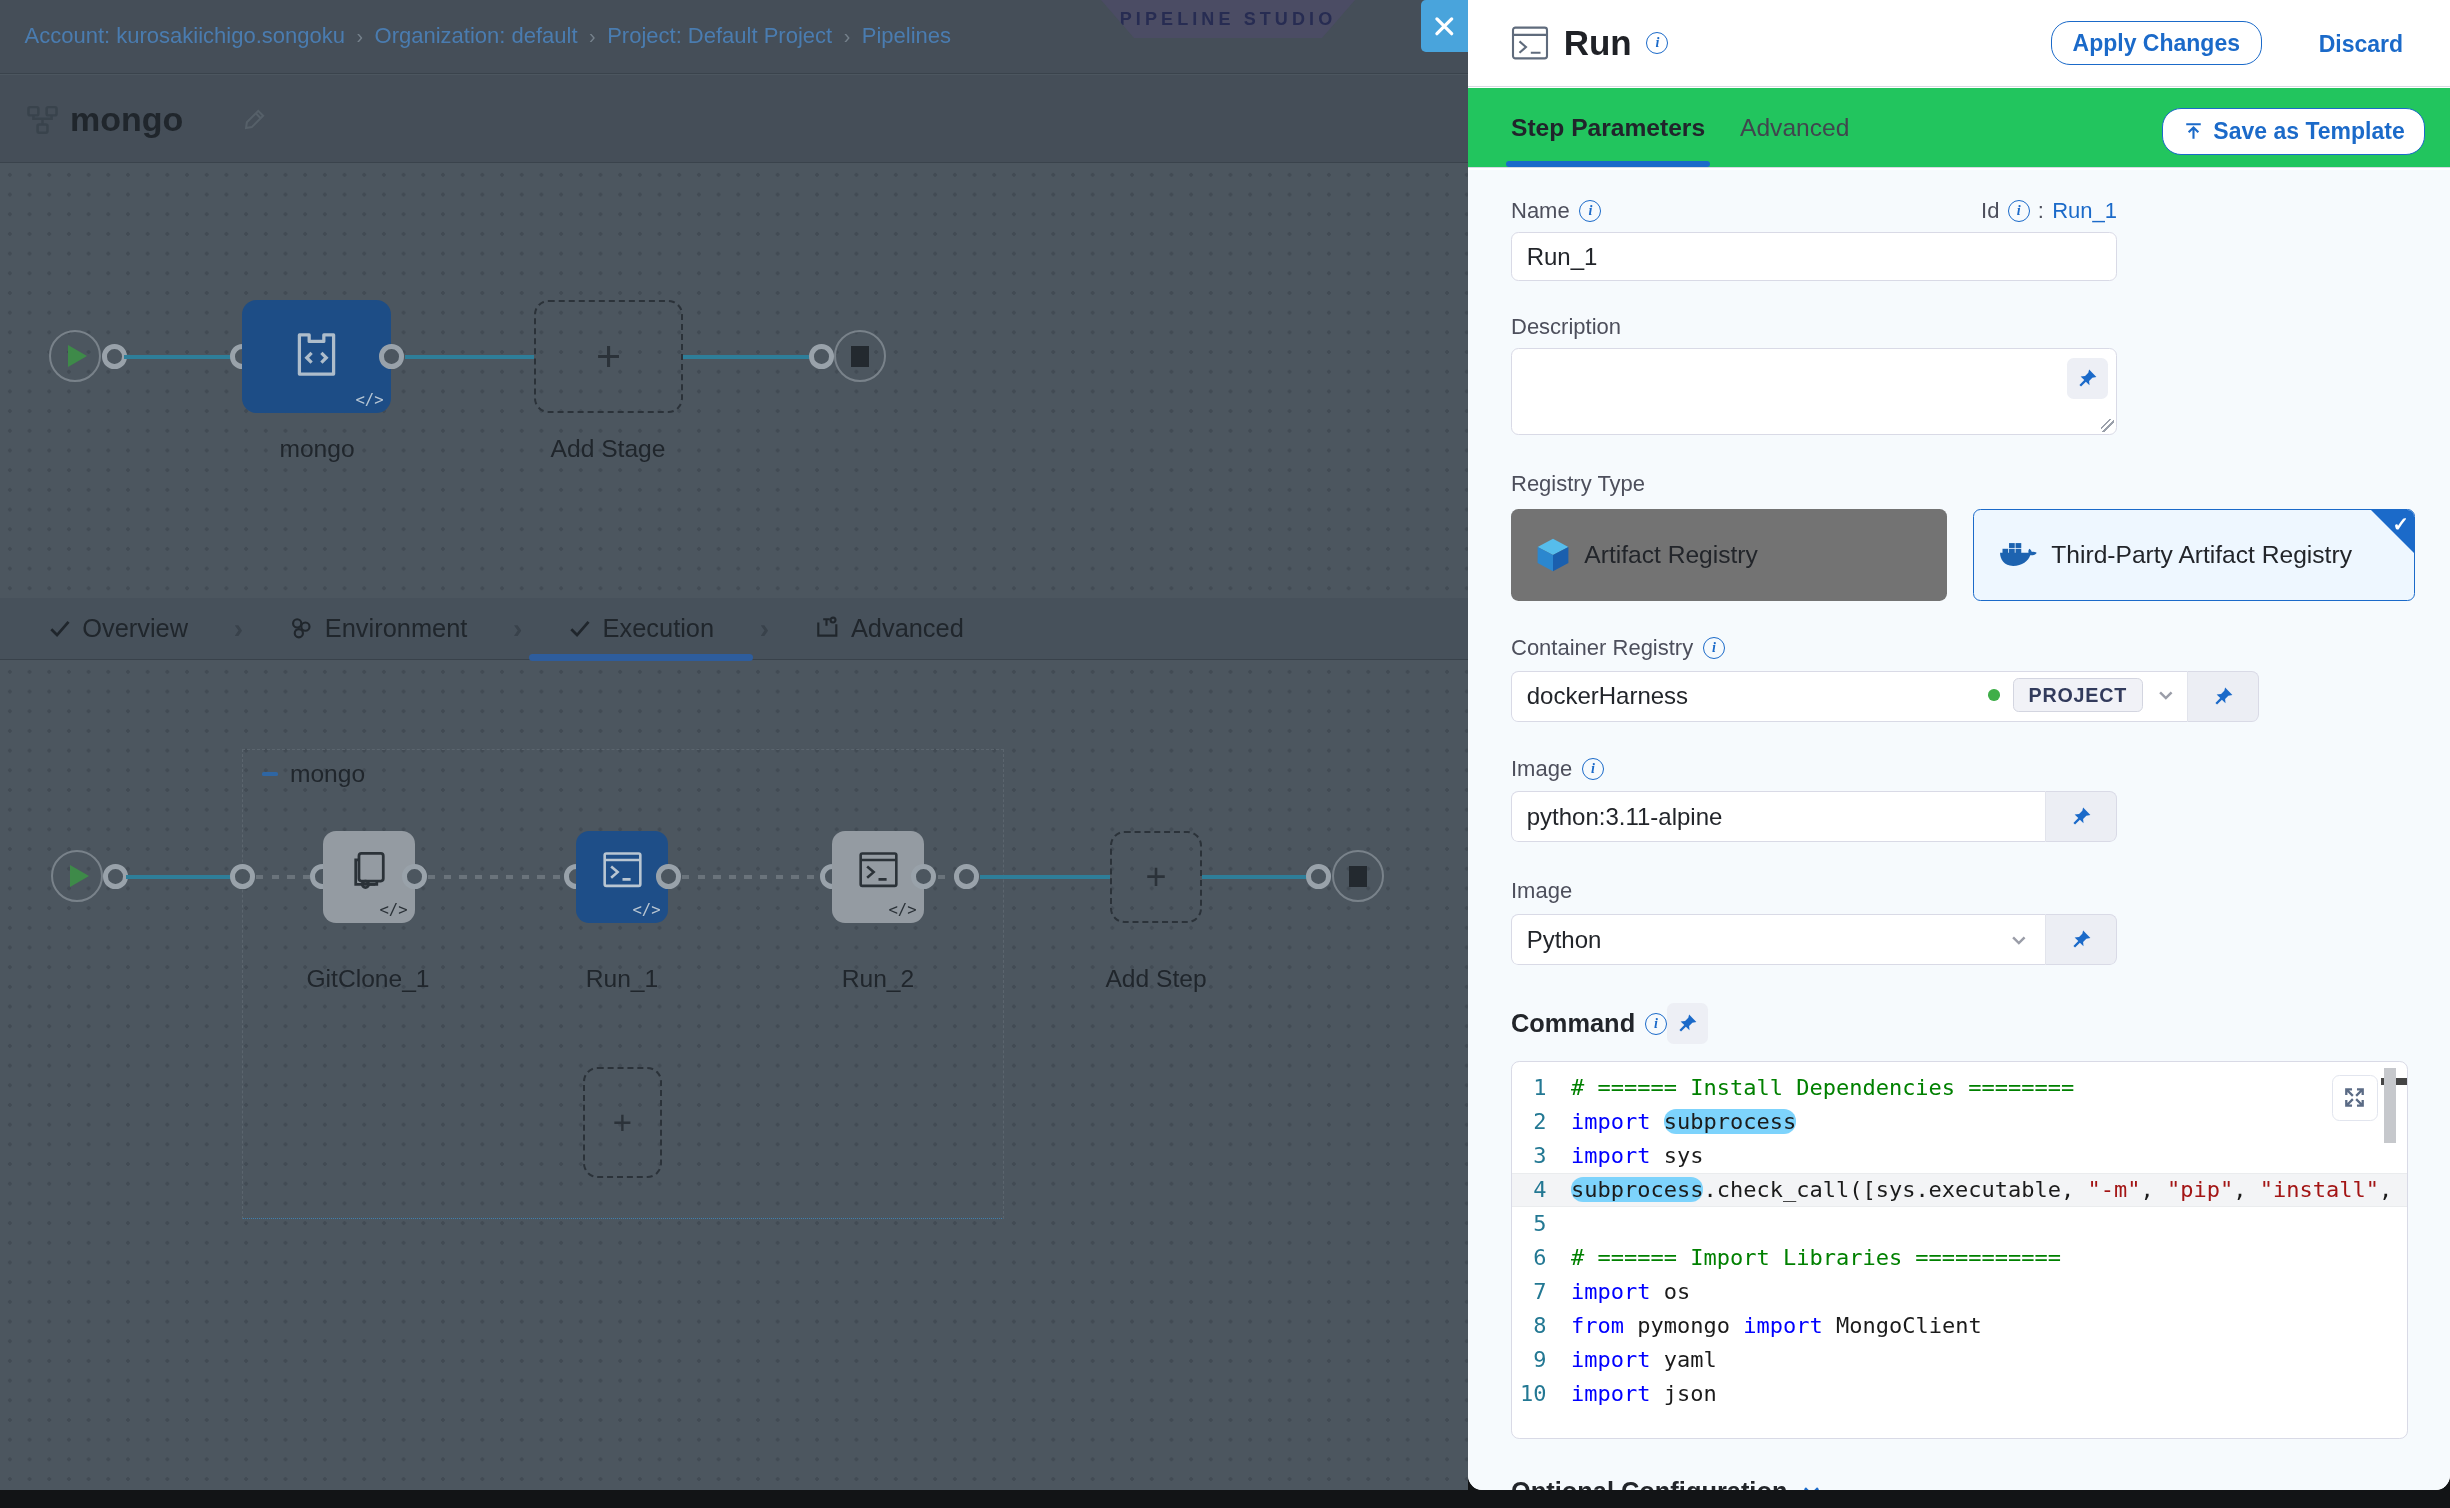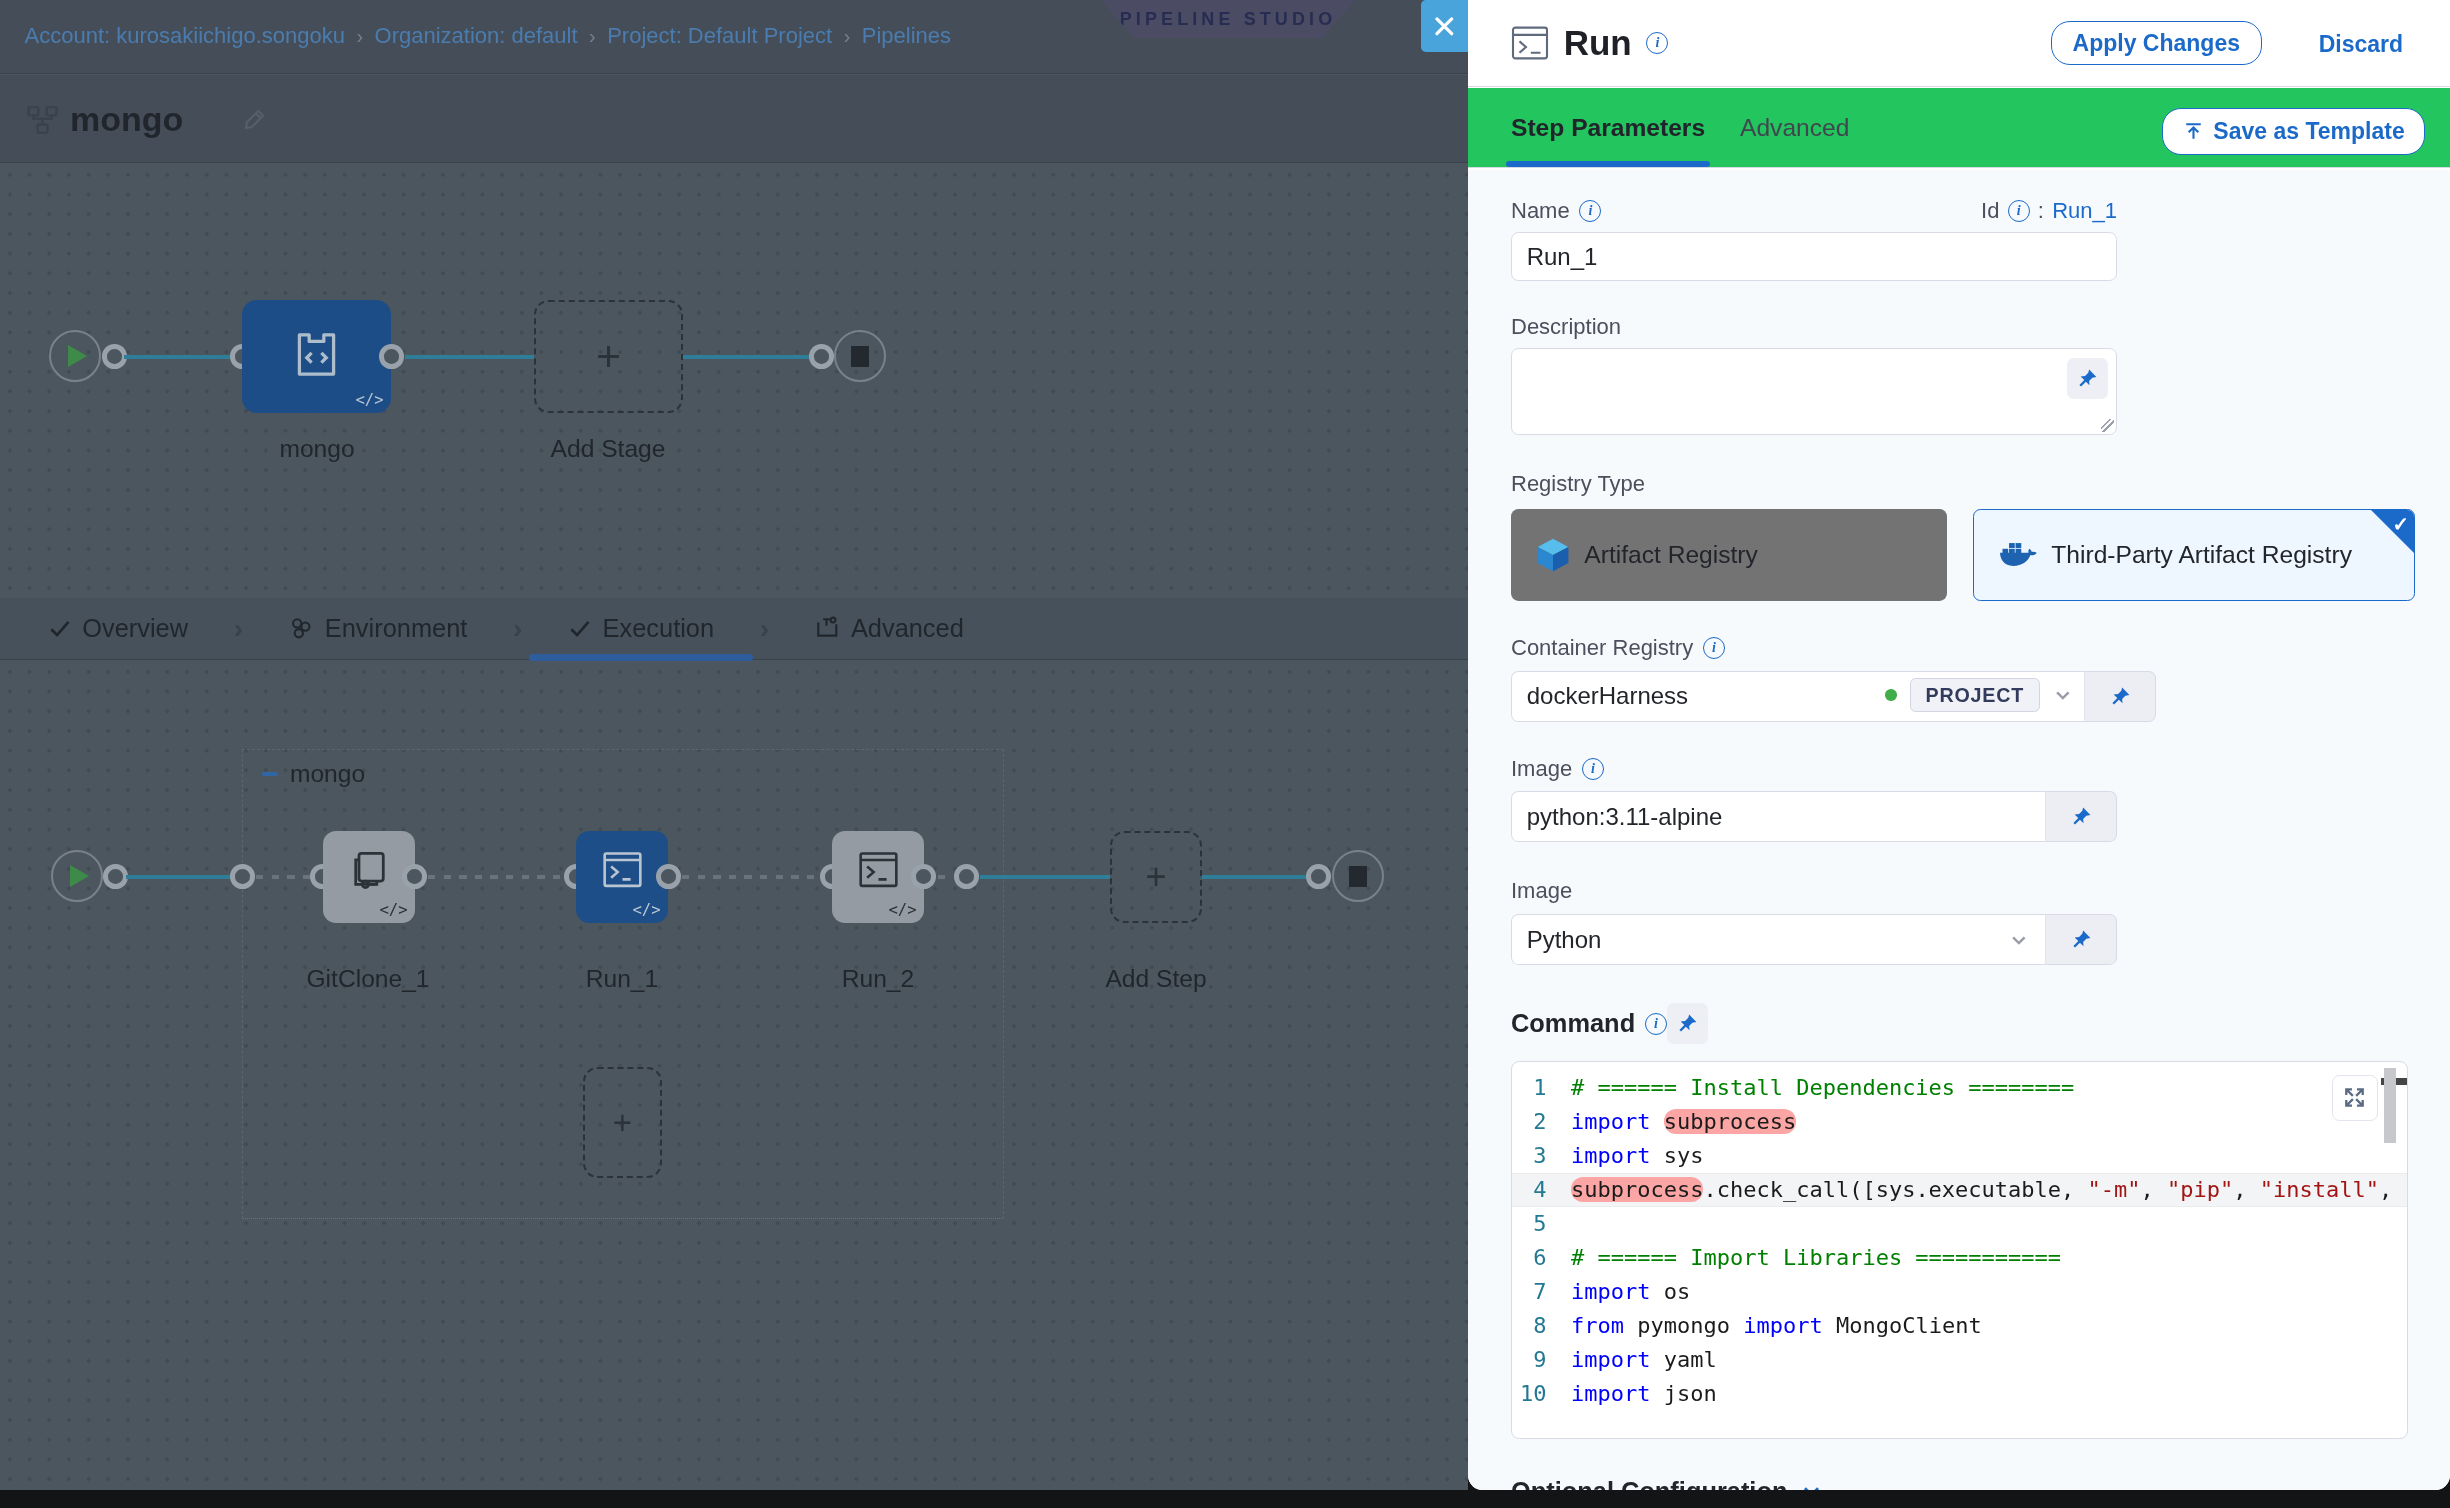--- a/index.html
+++ b/index.html
@@ -96,21 +96,21 @@
   .cmd-row{ display:flex; align-items:center; margin-top:38px; }
   .cmd-label{ display:flex; align-items:center; gap:9.8px; font-size:25.4px; font-weight:700; color:#22252a; }
   
   .editor{ position:relative; width:897px; height:378px; margin-top:16.4px; background:#fff; border:1.6px solid #d9dae6; border-radius:8.2px; overflow:hidden; cursor:text; }
   .code-scroll{ position:absolute; inset:0; padding-top:9.8px; overflow:hidden; }
   .cl{ position:relative; display:flex; height:34px; line-height:34px; font-family:"DejaVu Sans Mono",monospace; font-size:22px; white-space:pre; }
   .cl.cur{ background:#f3f4f6; box-shadow:inset 0 0.8px 0 #e7e9eb, inset 0 -0.8px 0 #e7e9eb; }
   .ln{ width:59px; flex:none; text-align:right; padding-right:24.6px; color:#237893; }
   .ct{ flex:1; overflow:hidden; }
   .kw{ color:#0000ff; } .com{ color:#008000; } .str{ color:#a31515; } .pl{ color:#1b1b1b; }
-  .hl{ background:#fca5a5; border-radius:12px; }
+  .hl{ background:#7dd3fc; border-radius:12px; }
   .expand-btn{ position:absolute; top:13px; right:29.5px; width:46px; height:46px; background:#fff; border:1.6px solid #e2e5ee; border-radius:7.4px;
     display:flex; align-items:center; justify-content:center; cursor:pointer; z-index:3; }
   .ed-thumb{ position:absolute; top:6.6px; right:11.5px; width:11.5px; height:75px; background:#c6c8cc; z-index:2; cursor:grab; }
   .ed-ruler{ position:absolute; top:16.4px; right:0; width:26px; height:7.4px; background:#454545; z-index:2; }
   .opt-row{ display:flex; align-items:center; gap:13px; margin-top:38px; cursor:pointer; }
   .opt-label{ font-size:25.4px; font-weight:700; color:#22252a; }
   .bottombar{ position:absolute; left:0; top:1490px; width:2450px; height:18px; background:#121416; }
   svg{ display:block; }
 </style>
 </head>
@@ -383,21 +383,21 @@
           <span class="sel-corner"></span>
           <span class="sel-check">✓</span>
         </div>
       </div>
 
       <div class="fld-label" style="margin-top:34px;">
         <span>Container Registry</span>
         <span class="info">i</span>
       </div>
       <div class="field-row">
-        <div class="field-main" style="width:573px;">
+        <div class="field-main" style="width:676px;">
           <span>dockerHarness</span>
           <span class="cr-right">
             <span class="green-dot"></span>
             <span class="scope-badge">PROJECT</span>
             <svg width="19.7" height="19.7" viewBox="0 0 24 24" fill="none" stroke="#9a9da8" stroke-width="3">
               <path d="M5 9l7 7 7-7"></path>
             </svg>
           </span>
         </div>
         <div class="field-pin">

